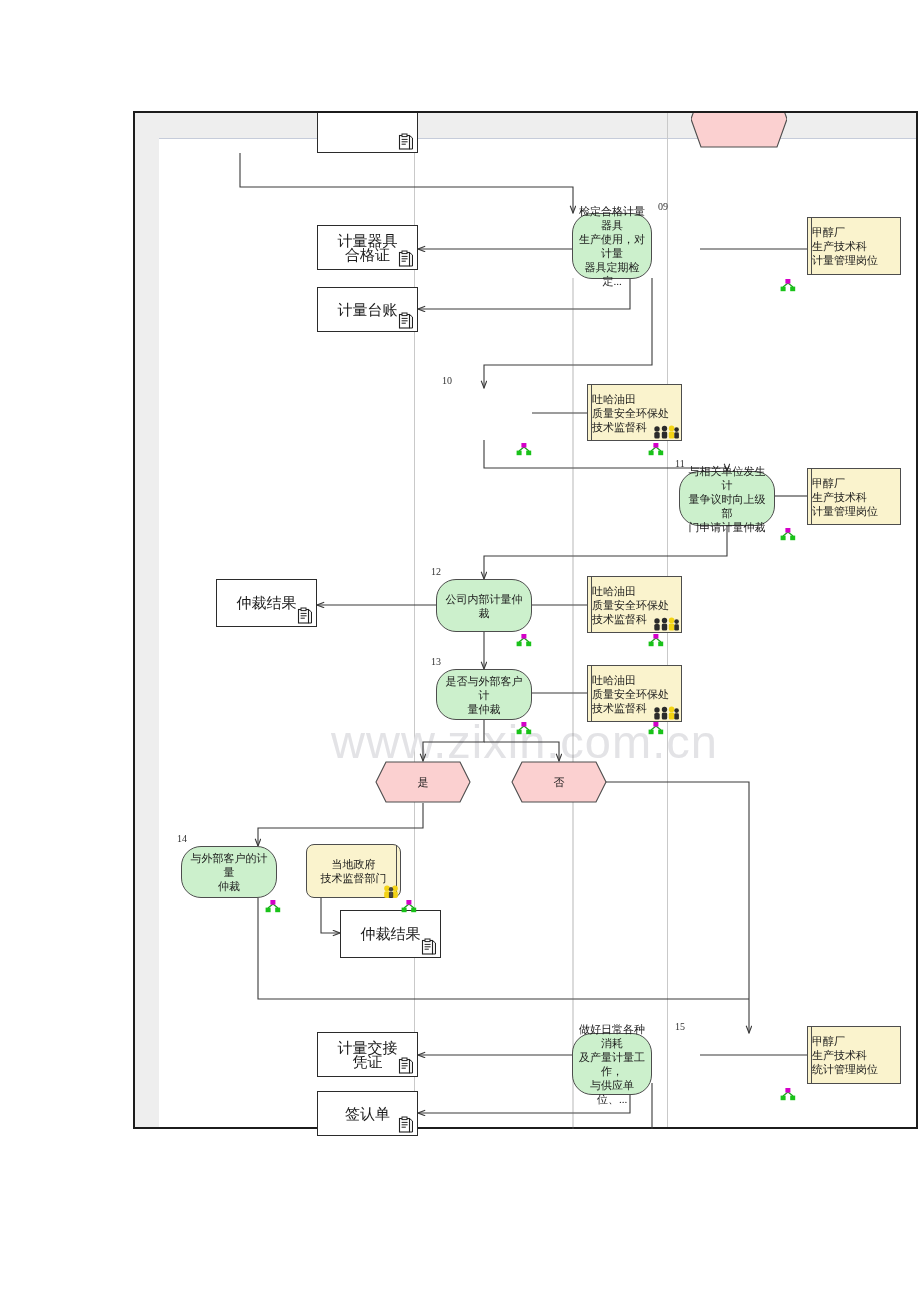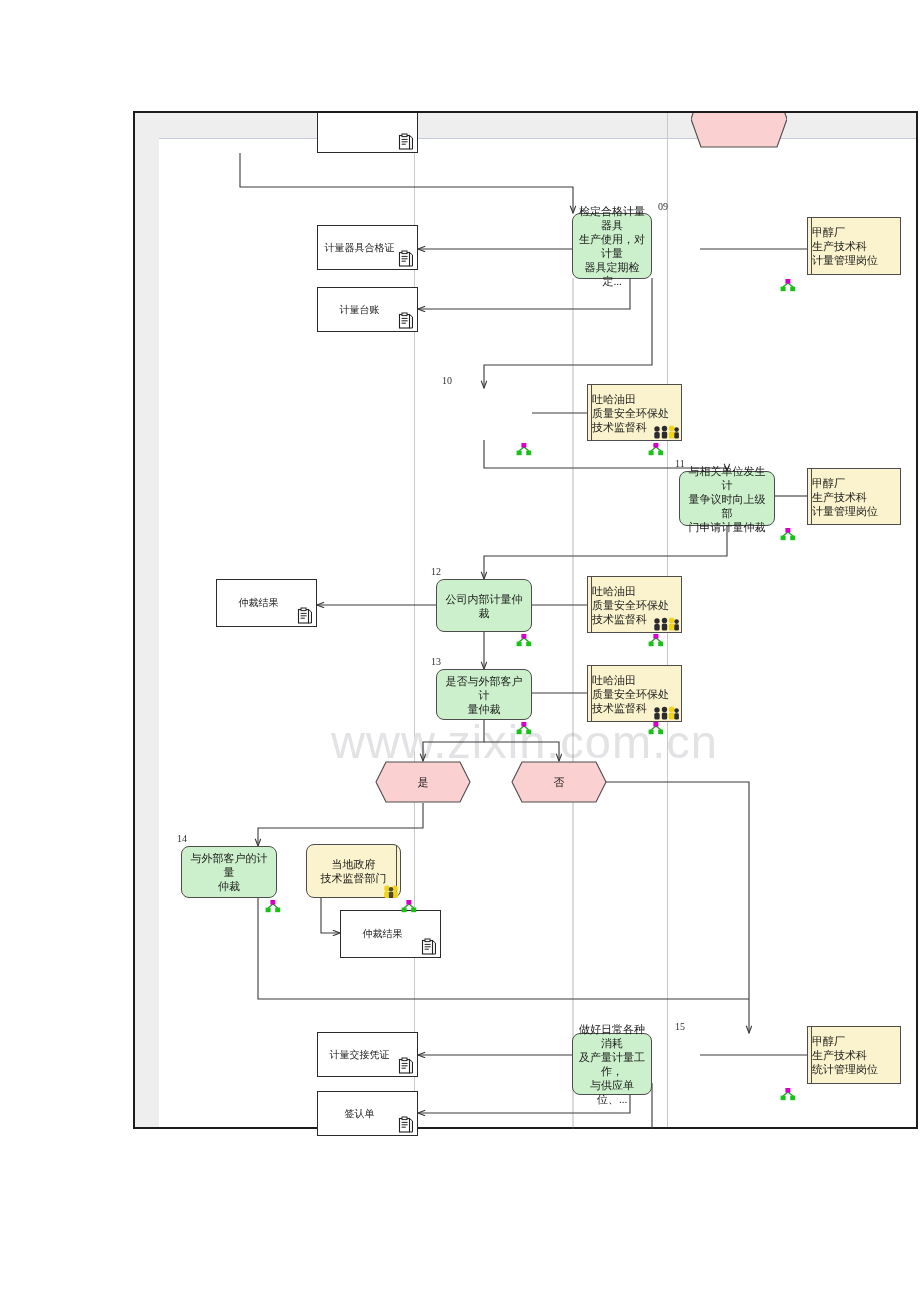--- a/index.html
+++ b/index.html
@@ -31,21 +31,21 @@
     font-family:"Liberation Sans","DejaVu Sans",sans-serif;
     font-size:47px;letter-spacing:1px;color:#e3e3e6;
     white-space:nowrap;user-select:none;pointer-events:none;z-index:1;
   }
 
   
   .node{position:absolute;box-sizing:border-box;z-index:3;}
 
   
   .proc{
-    background:#ccf0cc;border:1px solid #4d4d4d;border-radius:8px;
+    background:#ccf0cc;border:1px solid #4d4d4d;border-radius:20px;
     display:flex;align-items:center;justify-content:center;text-align:center;
     font-size:11px;line-height:14px;padding:3px 5px;
   }
   
   .role{
     background:#faf3cd;border:1px solid #4d4d4d;
     display:flex;align-items:flex-start;justify-content:center;text-align:center;
     font-size:11px;line-height:14px;padding:2px 4px;
   }
   .role::before{
@@ -56,22 +56,22 @@
     background:#faf3cd;border:1px solid #4d4d4d;border-radius:8px;
     display:flex;align-items:center;justify-content:center;text-align:center;
     font-size:11px;line-height:14px;padding:2px 4px;
   }
   .role-ext::before{
     content:"";position:absolute;right:3px;top:0;bottom:0;width:1px;background:#4d4d4d;
   }
   
   .doc{
     background:#ffffff;border:1px solid #2b2b2b;
-    display:flex;align-items:center;justify-content:center;
-    font-size:10px;line-height:14px;padding:2px 16px 2px 0;
+    display:flex;align-items:center;justify-content:center;text-align:center;
+    font-size:15px;line-height:14px;padding:2px 16px 2px 16px;
   }
   .hex-wrap{position:absolute;z-index:3;}
   .hex-wrap svg{position:absolute;left:0;top:0;}
   .hex-label{
     position:absolute;left:0;top:0;right:0;bottom:0;
     display:flex;align-items:center;justify-content:center;font-size:11px;
   }
 
   
   .step-no{

